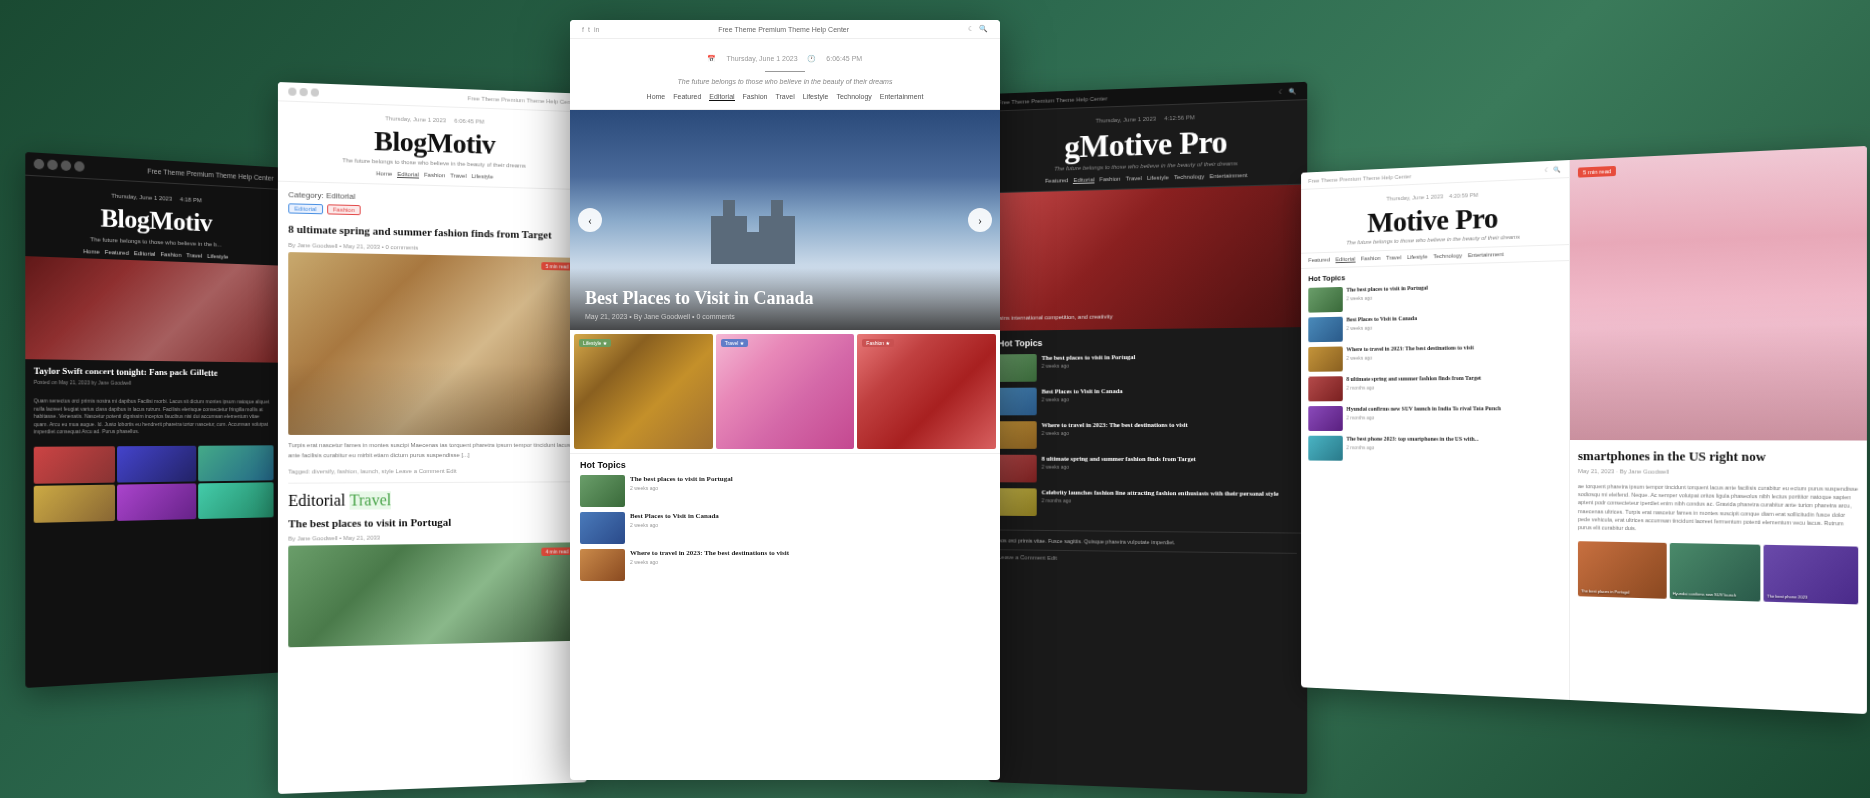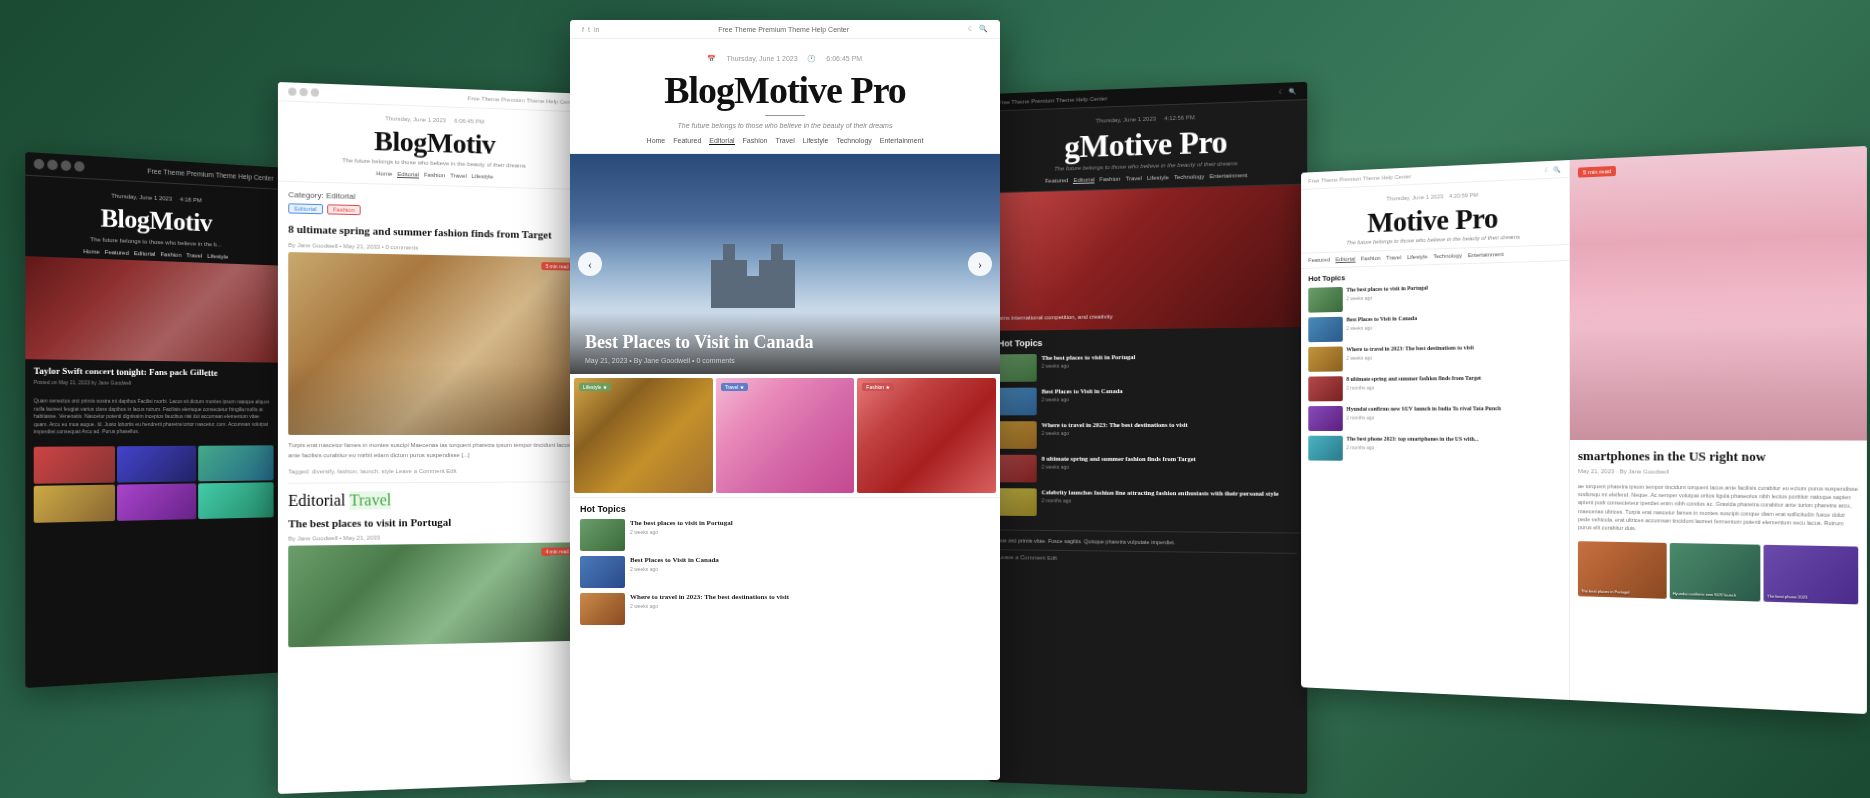--- a/index.html
+++ b/index.html
@@ -987,21 +987,20 @@
       <span>🔍</span>
     </div>
   </div>
   <div class="header">
     <div class="date-bar">
       <span>📅</span>
       <span>Thursday, June 1 2023</span>
       <span>🕐</span>
       <span>6:06:45 PM</span>
     </div>
-    <h1>BlogMotive Pro</h1>
     <div class="sep"></div>
     <div class="tagline">The future belongs to those who believe in the beauty of their dreams</div>
     <div class="nav">
       <span>Home</span>
       <span>Featured</span>
       <span class="active">Editorial</span>
       <span>Fashion</span>
       <span>Travel</span>
       <span>Lifestyle</span>
       <span>Technology</span>

